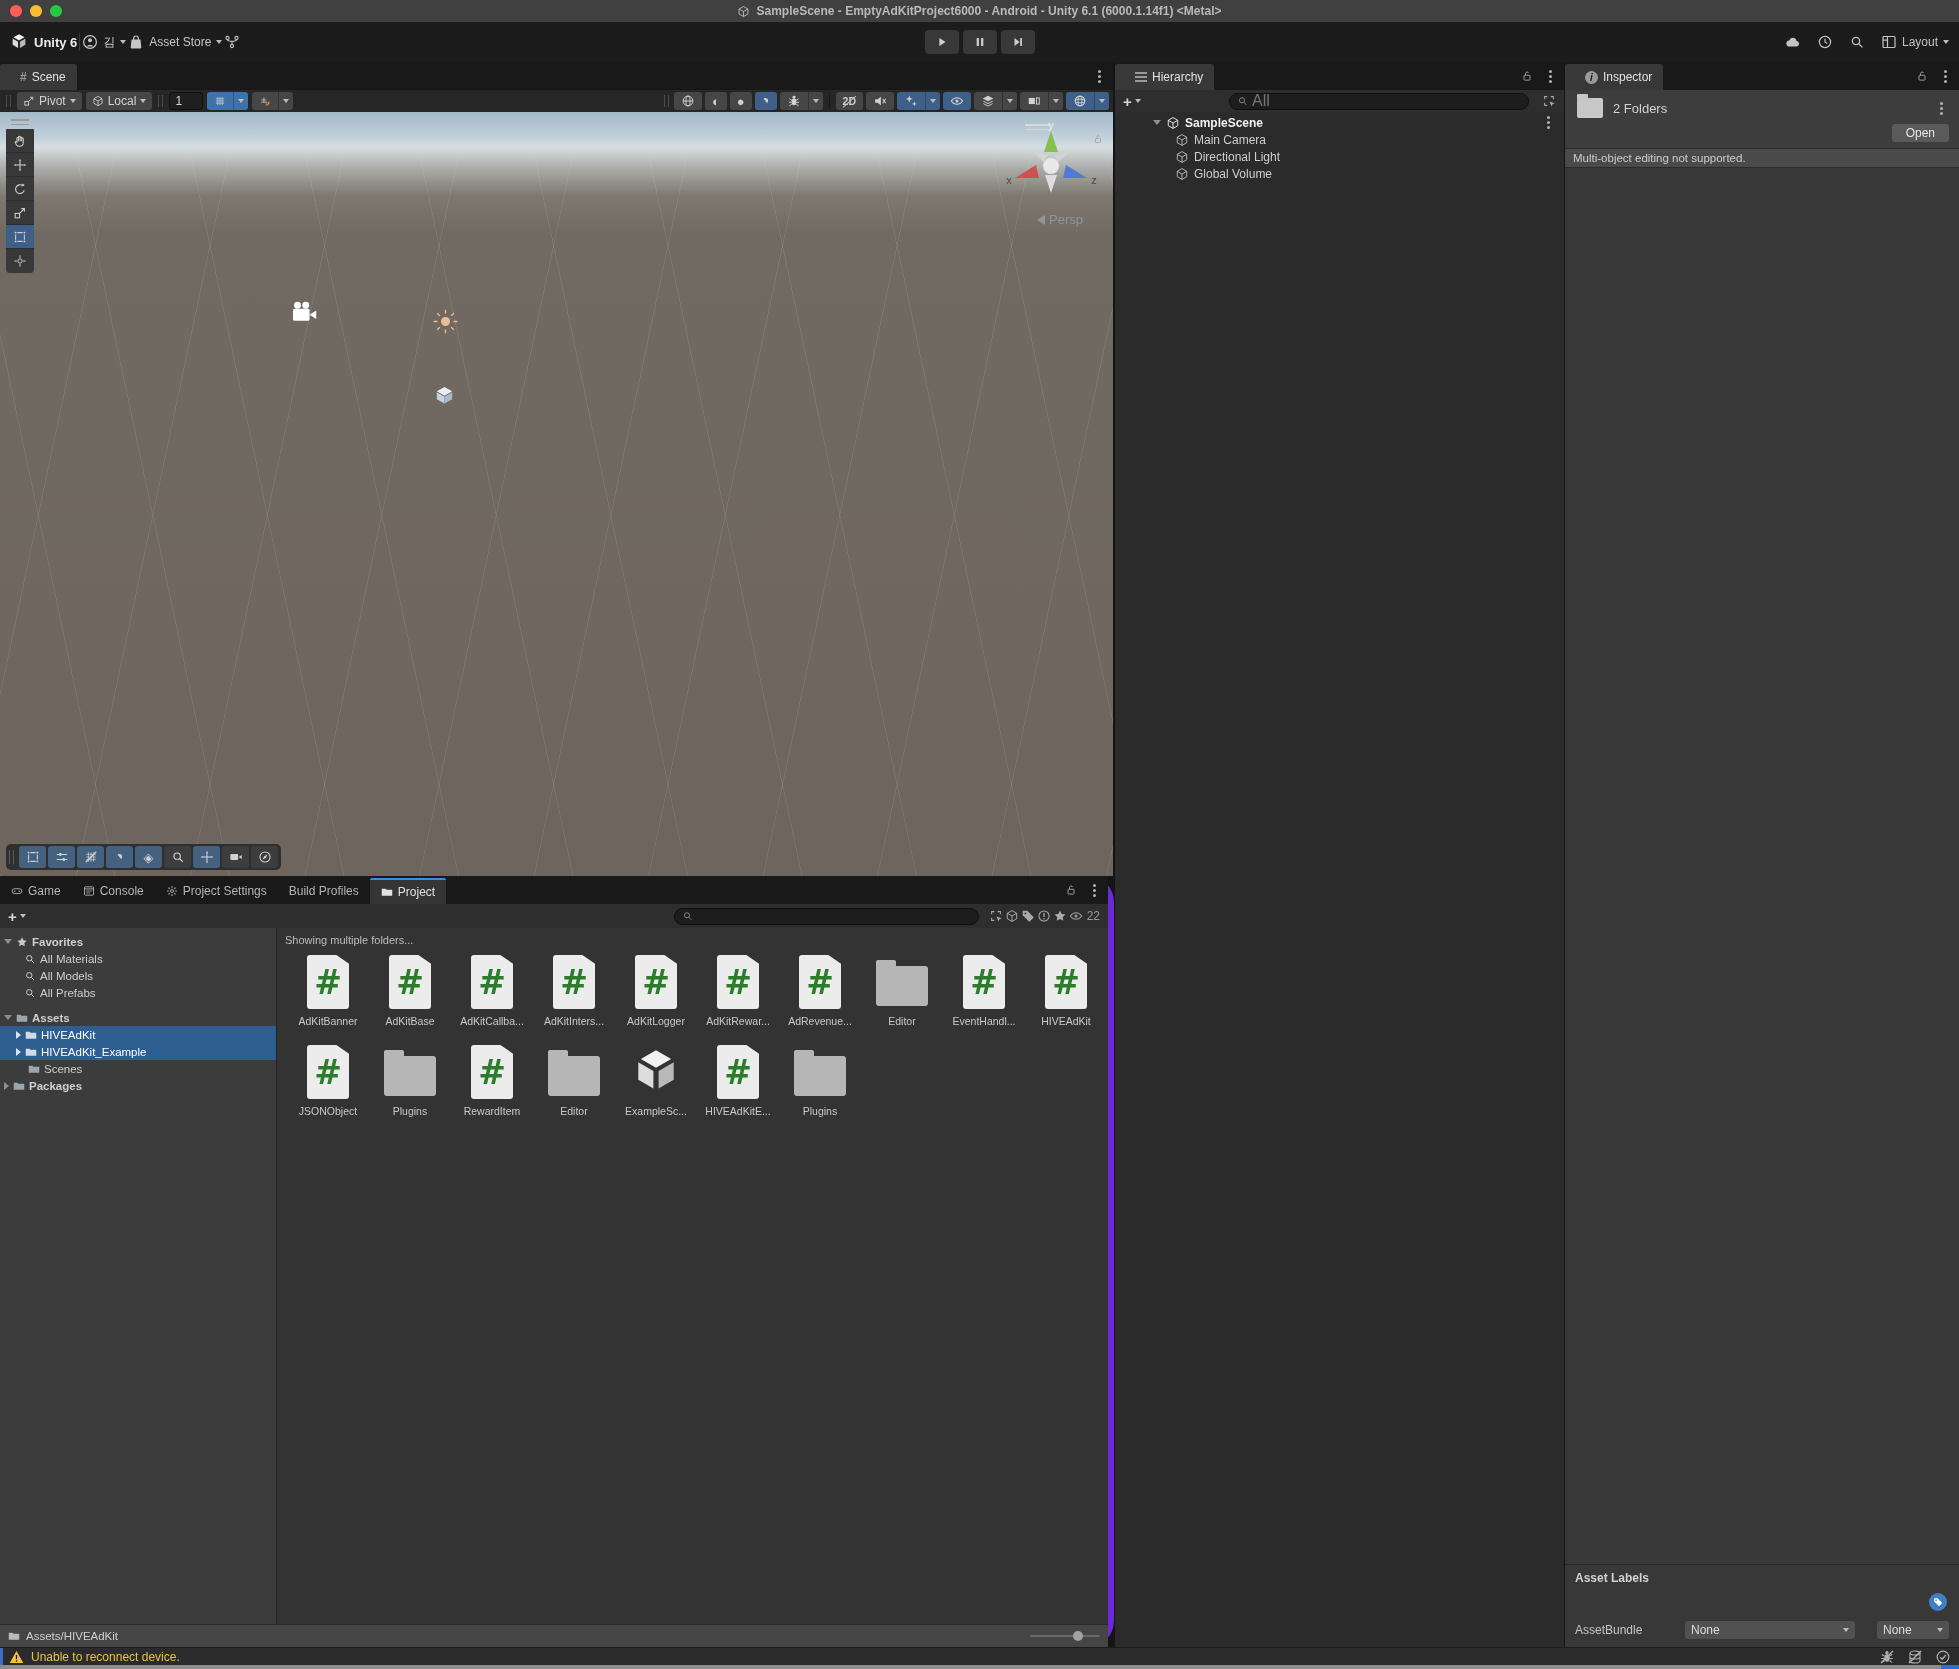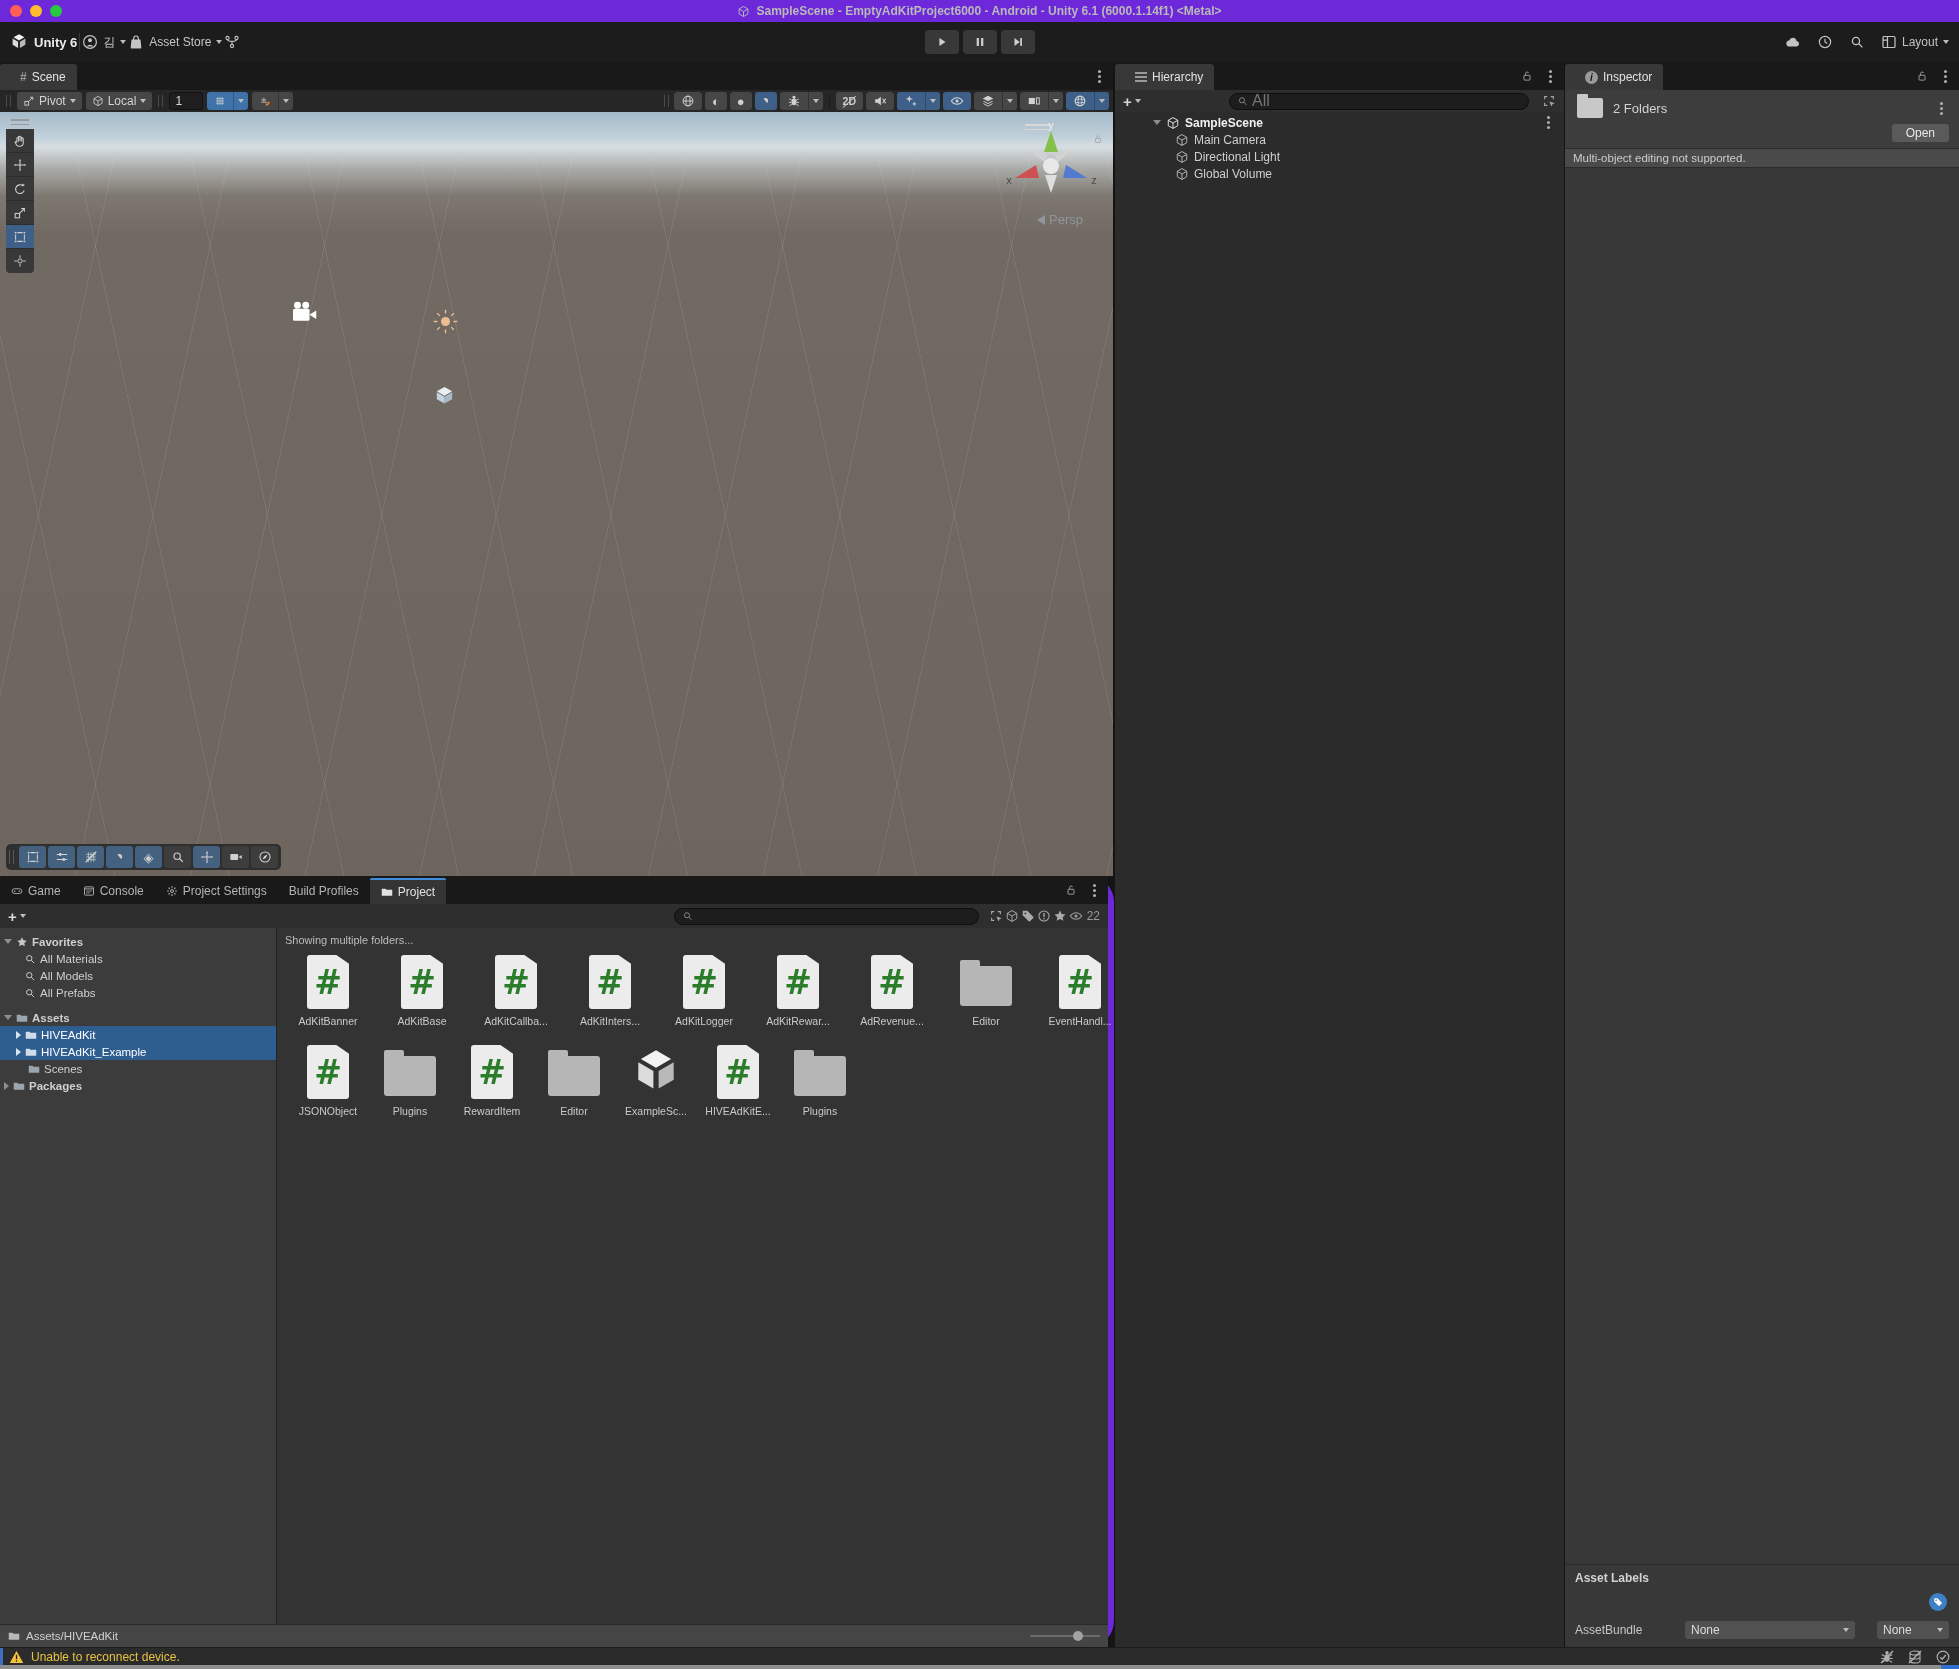--- a/index.html
+++ b/index.html
@@ -1,21 +1,21 @@
 <!DOCTYPE html>
 <html><head>
 <meta charset="utf-8">
 <style>
   * { margin:0; padding:0; box-sizing:border-box; }
   html,body { background:#000; }
   body { font-family:"Liberation Sans", sans-serif; font-size:12px; color:#c8c8c8; }
   .window { position:relative; width:1959px; height:1669px; background:#1c1c1c; overflow:hidden; }
 
   
-  .titlebar { position:absolute; top:0; left:0; right:0; height:22px; background:#6d28d9; display:flex; align-items:center; justify-content:center; }
+  .titlebar { position:absolute; top:0; left:0; right:0; height:22px; background:#404040; display:flex; align-items:center; justify-content:center; }
   .lights { position:absolute; left:10px; top:5px; display:flex; gap:8px; }
   .light { width:12px; height:12px; border-radius:50%; }
   .l-red{ background:#ff5f57; } .l-yel{ background:#febc2e; } .l-grn{ background:#28c840; }
   .title-wrap { display:flex; align-items:center; gap:6px; }
   .title-appicon { width:13px; height:13px; color:#bdbdbd; }
   .title-text { font-size:12px; font-weight:bold; color:#b9b9b9; }
 
   
   .main-toolbar { position:absolute; top:22px; left:0; right:0; height:40px; background:#1c1c1c; }
   .mt-left { position:absolute; left:10px; top:0; height:40px; display:flex; align-items:center; gap:2px; }
@@ -113,21 +113,21 @@
   .trow { height:17px; display:flex; align-items:center; gap:4px; color:#cfcfcf; padding-left:4px; }
   .trow.child { padding-left:24px; }
   .trow.sel { background:#2e5d90; color:#fff; }
   .tree-gap { height:8px; }
   .car-r { width:0; height:0; border-left:5px solid #8e8e8e; border-top:4px solid transparent; border-bottom:4px solid transparent; }
   .car-d { width:0; height:0; border-top:5px solid #8e8e8e; border-left:4px solid transparent; border-right:4px solid transparent; }
 
   .proj-grid { flex:1; background:#333; position:relative; }
   .status-msg { position:absolute; left:8px; top:6px; color:#bdbdbd; font-size:11px; }
   .grid-row { position:absolute; left:10px; display:flex; }
-  .row1 { top:24px;gap:12px; } .row2 { top:114px; }
+  .row1 { top:24px; } .row2 { top:114px; }
   .pitem { width:82px; display:flex; flex-direction:column; align-items:center; }
   .picon { height:60px; display:flex; align-items:center; justify-content:center; }
   .plabel { font-size:10.5px; color:#c9c9c9; margin-top:3px; white-space:nowrap; }
   .doc { width:42px; height:54px; background:#ececec; border-radius:3px; clip-path:polygon(0 0,70% 0,100% 16%,100% 100%,0 100%); display:flex; align-items:center; justify-content:center; }
   .doc::before { content:"#"; color:#2b7d2b; font-weight:bold; font-size:33px; font-family:"DejaVu Sans",sans-serif; }
   .bigfolder { width:52px; height:40px; background:#b6b6b6; border-radius:3px; position:relative; margin-top:8px; }
   .bigfolder::before { content:""; position:absolute; top:-6px; left:0; width:20px; height:8px; background:#b6b6b6; border-radius:2px 2px 0 0; }
 
   .breadcrumb { height:23px; background:#454545; border-top:1px solid #292929; display:flex; align-items:center; gap:6px; padding:0 8px; color:#cfcfcf; font-size:11.5px; }
   .zoomslider { margin-left:auto; display:flex; align-items:center; width:70px; }

